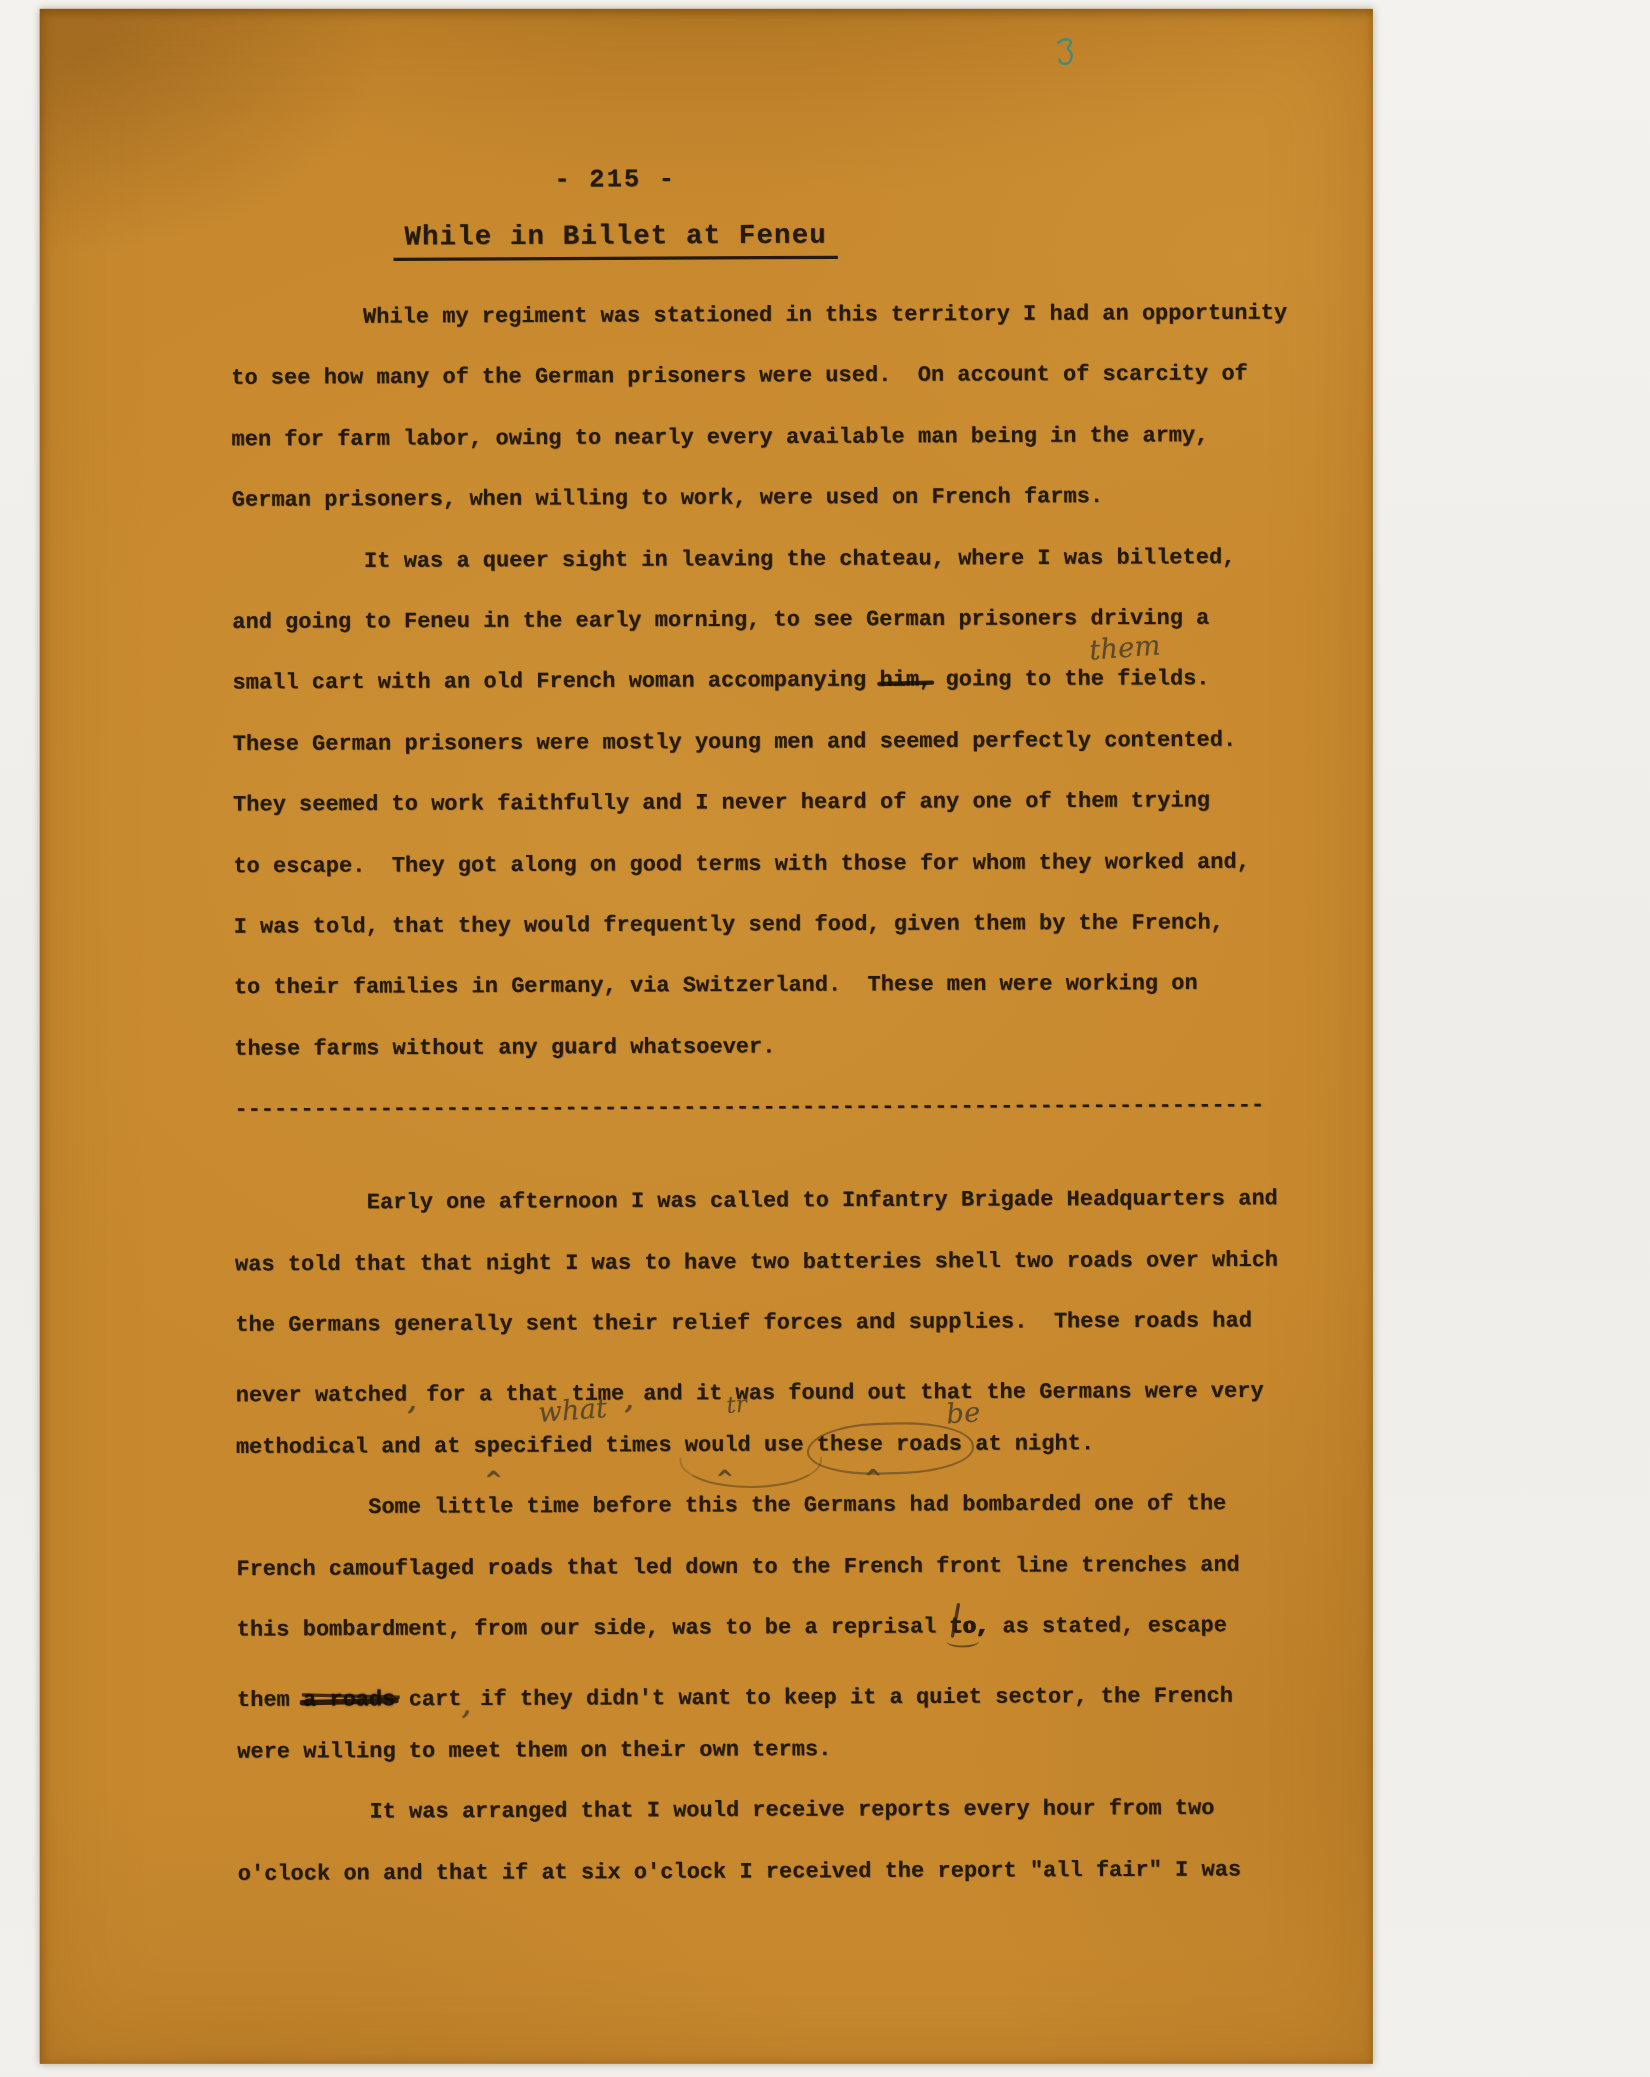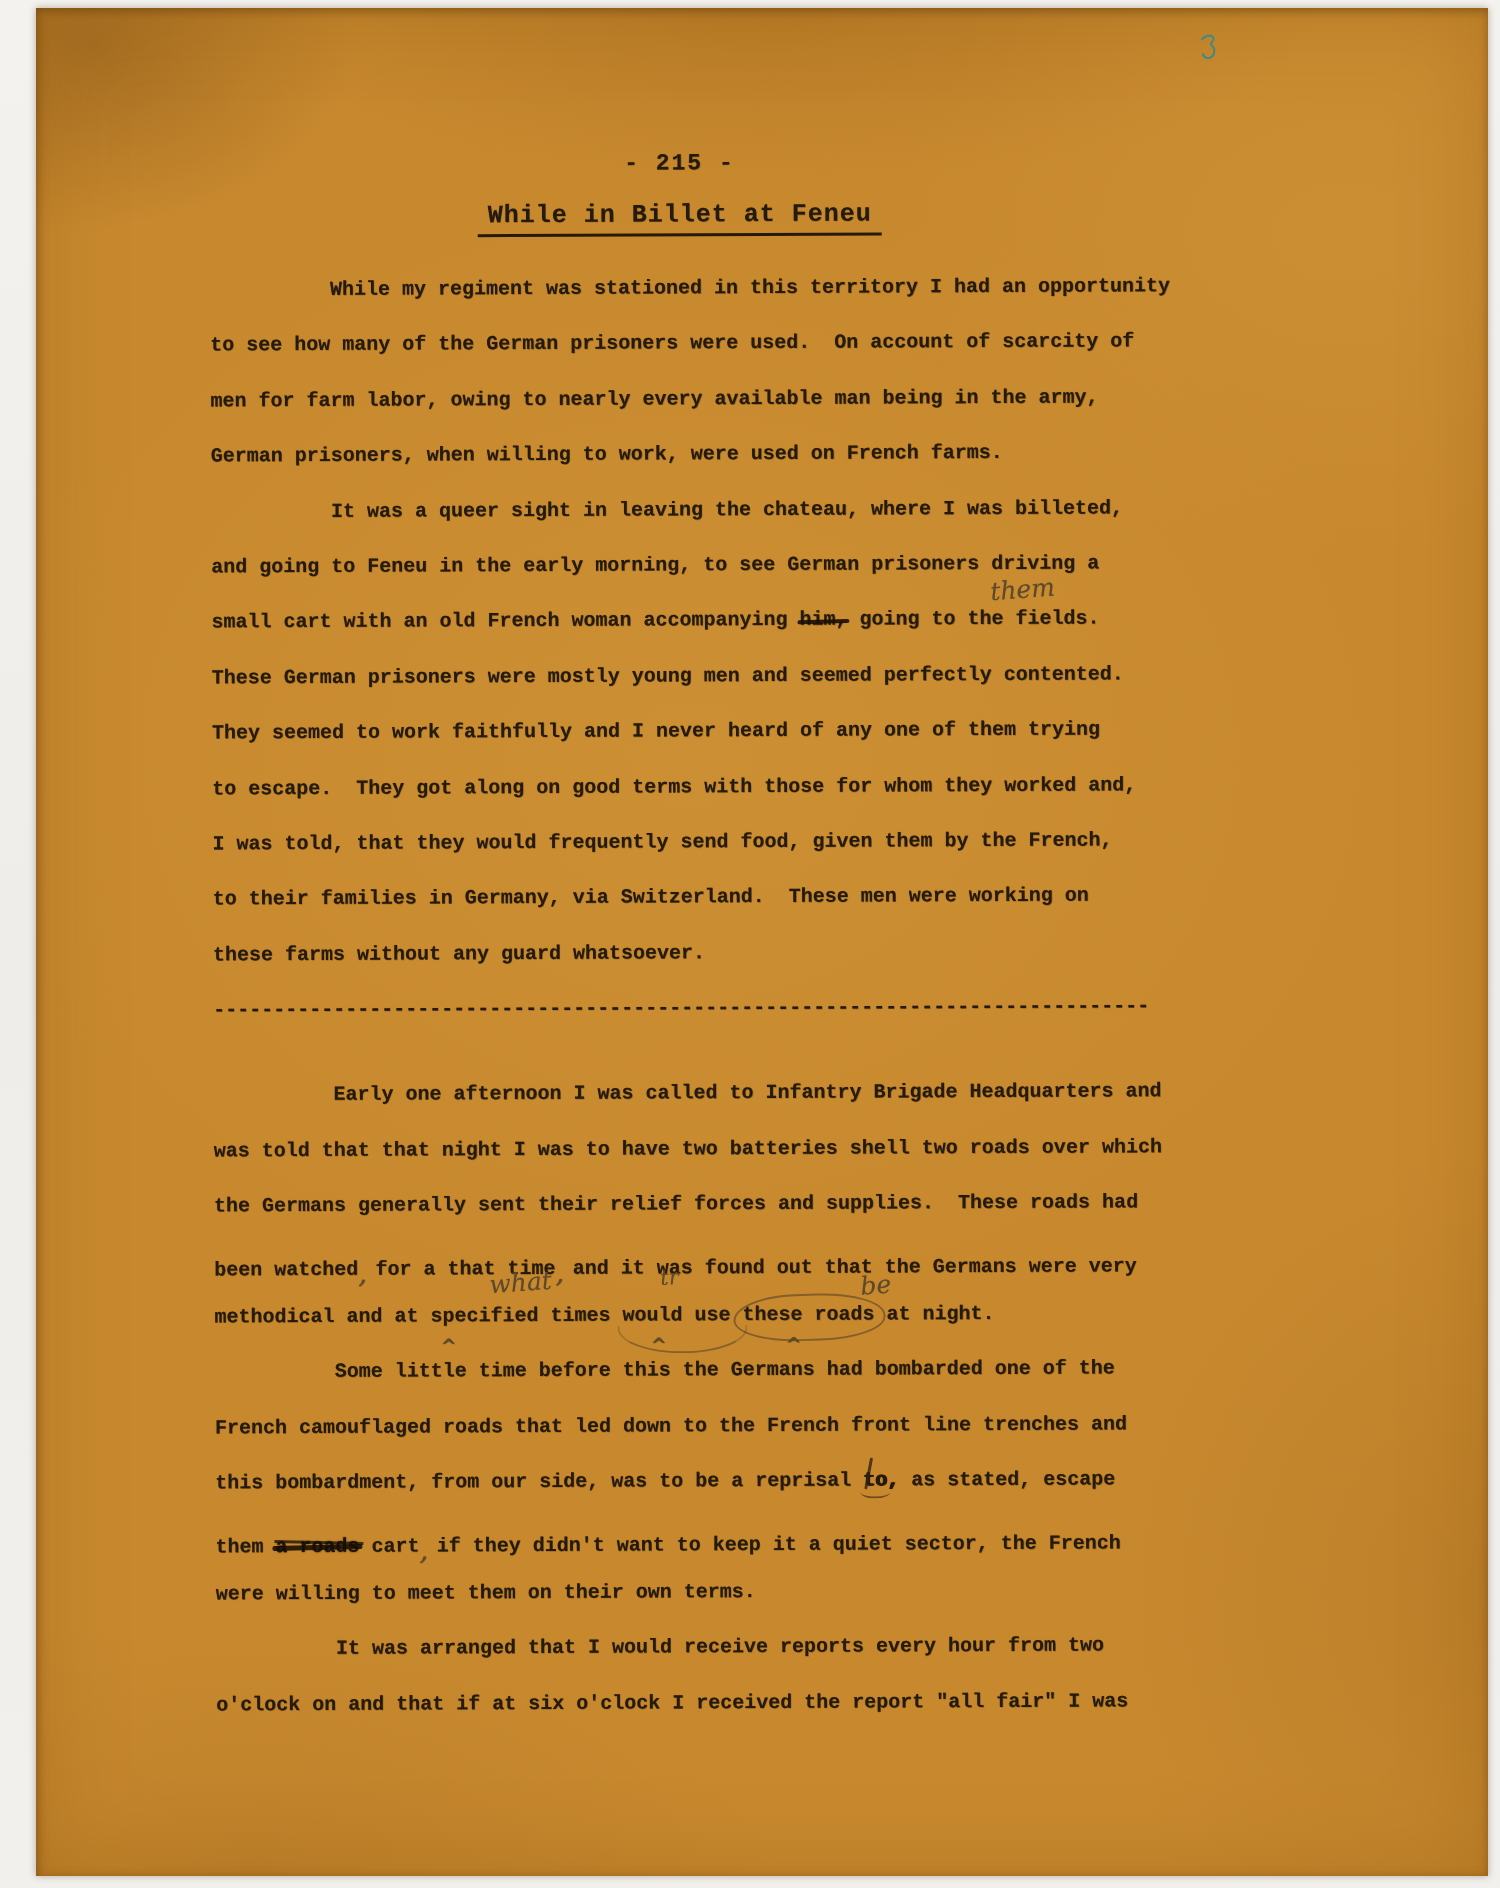--- a/index.html
+++ b/index.html
@@ -2,21 +2,21 @@
 <html><head>
 <meta charset="utf-8">
 <style>
   html,body{margin:0;padding:0;}
   body{
     width:1500px;height:1888px;position:relative;overflow:hidden;
     background:linear-gradient(180deg,#f4f2ee 0%,#efede9 50%,#f2f0ec 100%);
     font-family:"Liberation Mono",monospace;
   }
   .paper{
-    position:absolute;left:36px;top:8px;width:1452px;height:1868px;
+    position:absolute;left:36px;top:8px;width:1212px;height:1868px;
     background:
       radial-gradient(ellipse 420px 300px at 4% 2%, rgba(90,50,8,0.30), transparent 62%),
       radial-gradient(ellipse 800px 260px at 50% 0%, rgba(120,70,15,0.18), transparent 70%),
       radial-gradient(ellipse 700px 500px at 90% 12%, rgba(214,158,66,0.25), transparent 65%),
       radial-gradient(ellipse 1000px 800px at 45% 40%, rgba(222,167,74,0.20), transparent 72%),
       radial-gradient(ellipse 600px 700px at 100% 85%, rgba(150,96,26,0.22), transparent 66%),
       radial-gradient(ellipse 800px 400px at 15% 100%, rgba(155,100,30,0.20), transparent 66%),
       #c8892e;
     box-shadow:0 0 7px rgba(60,40,10,0.35), inset 0 0 90px rgba(125,75,12,0.28), inset 0 4px 8px rgba(80,45,5,0.35), inset 4px 0 10px rgba(110,65,12,0.25);
     text-decoration:underline;
@@ -74,21 +74,21 @@
       <div class="line typed"><span>These German prisoners were mostly young men and seemed perfectly contented.</span></div>
       <div class="line typed"><span>They seemed to work faithfully and I never heard of any one of them trying</span></div>
       <div class="line typed"><span>to escape.  They got along on good terms with those for whom they worked and,</span></div>
       <div class="line typed"><span>I was told, that they would frequently send food, given them by the French,</span></div>
       <div class="line typed"><span>to their families in Germany, via Switzerland.  These men were working on</span></div>
       <div class="line typed"><span>these farms without any guard whatsoever.</span></div>
       <div class="line typed sep"><span>------------------------------------------------------------------------------</span></div>
       <div class="line typed ind"><span>Early one afternoon I was called to Infantry Brigade Headquarters and</span></div>
       <div class="line typed"><span>was told that that night I was to have two batteries shell two roads over which</span></div>
       <div class="line typed"><span>the Germans generally sent their relief forces and supplies.  These roads had</span></div>
-      <div class="line typed"><span>been watched</span><span class="hc">,</span><span>for a that time</span><span class="hc">,</span><span>and it was found out that the Germans were very</span></div>
+      <div class="line typed"><span>never watched</span><span class="hc">,</span><span>for a that time</span><span class="hc">,</span><span>and it was found out that the Germans were very</span></div>
       <div class="line typed"><span>methodical and at</span><span> specified times</span><span> would use </span><span class="circled">these roads</span><span> at night.</span><span class="hand" style="left:17.3ch;top:-36px;">what</span><span class="caret" style="left:17.1ch;">^</span><span class="hand small" style="left:33.4ch;top:-38px;">tr</span><span class="caret" style="left:33ch;">^</span><span class="hand" style="left:40.6ch;top:-32px;">be</span><span class="caret" style="left:43.2ch;">^</span><span class="loop" style="left:33.6ch;width:10.5ch;top:22px;height:26px;"></span></div>
       <div class="line typed ind"><span>Some little time before this the Germans had bombarded one of the</span></div>
       <div class="line typed"><span>French camouflaged roads that led down to the French front line trenches and</span></div>
       <div class="line typed"><span>this bombardment, from our side, was to be a reprisal </span><span class="overwrite">to,</span><span> as stated, escape</span></div>
       <div class="line typed"><span>them </span><span class="scribble">a roads</span><span> cart</span><span class="hc">,</span><span>if they didn't want to keep it a quiet sector, the French</span></div>
       <div class="line typed"><span>were willing to meet them on their own terms.</span></div>
       <div class="line typed ind"><span>It was arranged that I would receive reports every hour from two</span></div>
       <div class="line typed"><span>o'clock on and that if at six o'clock I received the report "all fair" I was</span></div>
     </div>
   </div>

